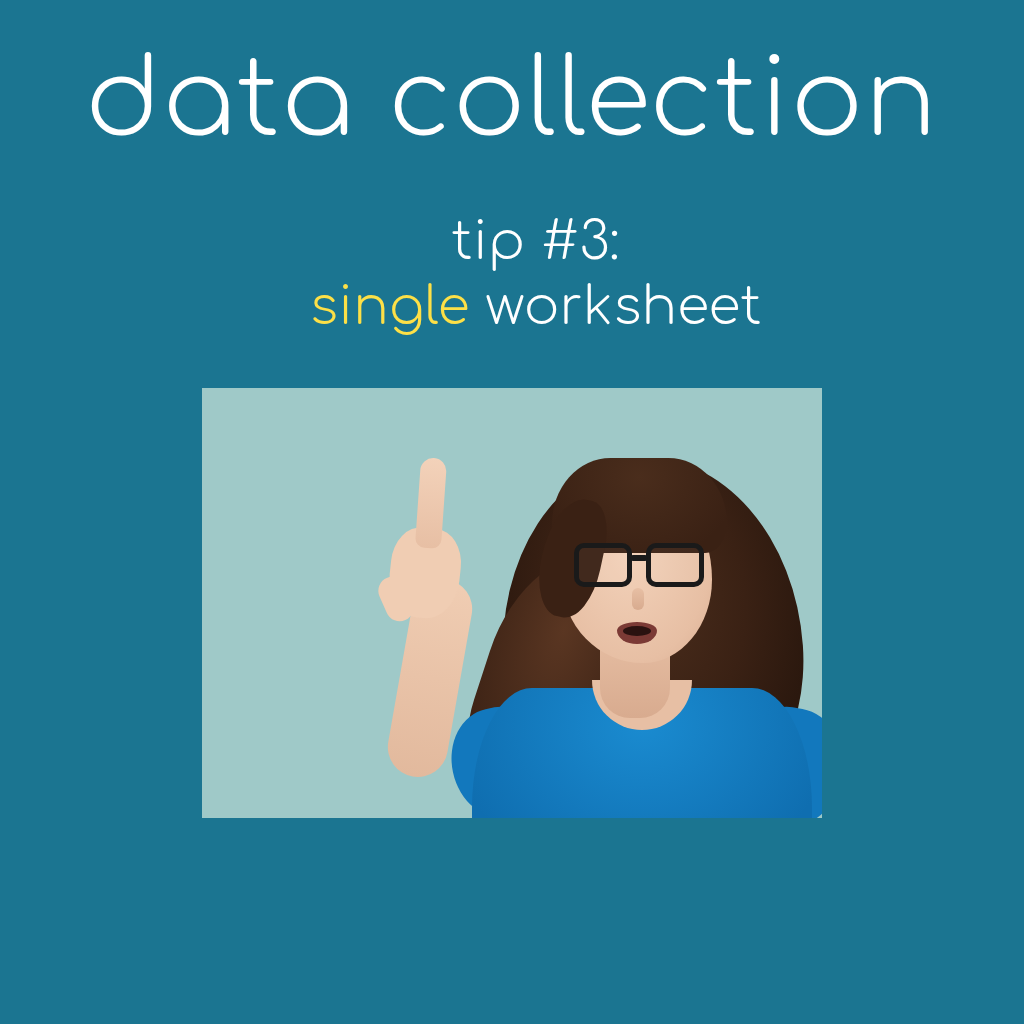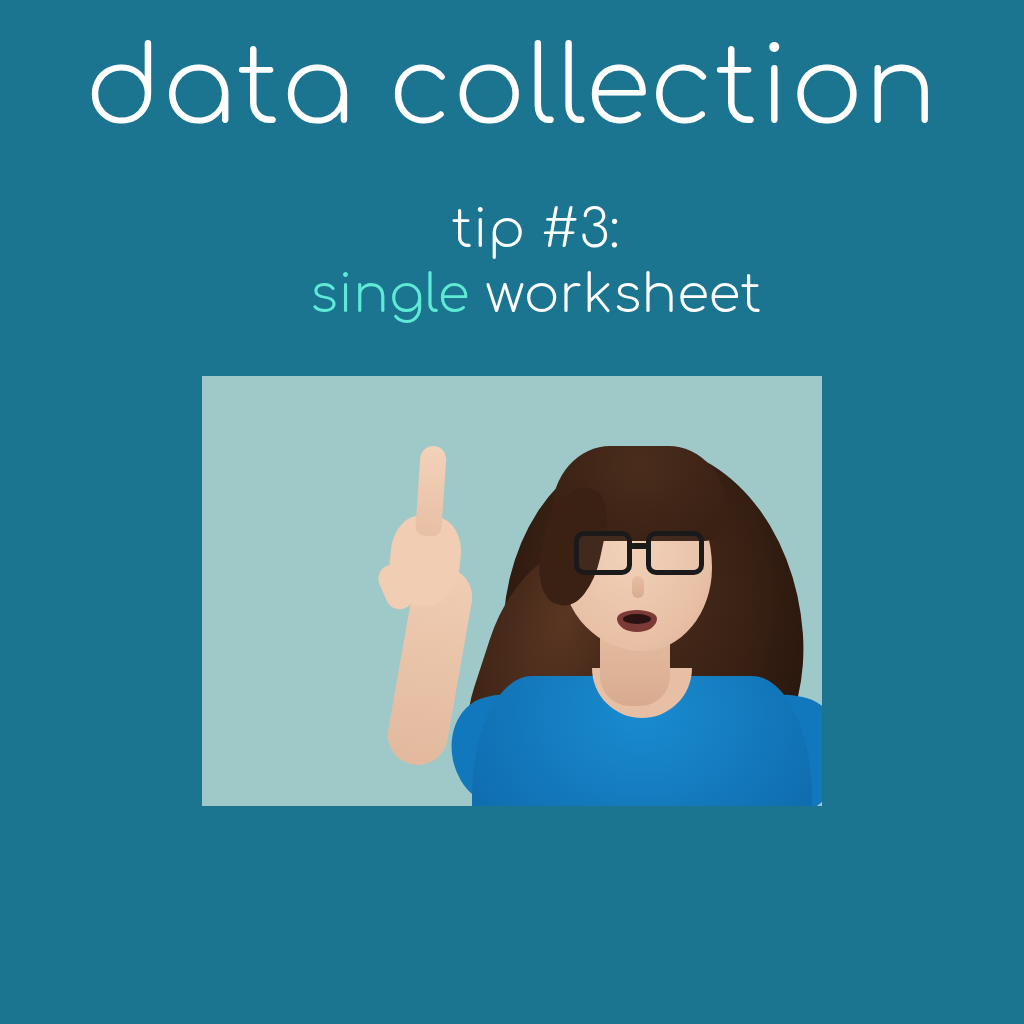--- a/index.html
+++ b/index.html
@@ -9,35 +9,35 @@
     font-family: "Comfortaa", "Quicksand", "Arial Rounded MT Bold", "Helvetica Neue", Arial, sans-serif;
     color: #ffffff;
     display: flex;
     flex-direction: column;
     align-items: center;
   }
   .title {
     font-size: 106px;
     font-weight: 300;
     letter-spacing: 2px;
-    margin-top: 36px;
+    margin-top: 48px;
     text-align: center;
     line-height: 1;
   }
   .tip-block {
     margin-top: 56px;
     text-align: center;
     font-size: 52px;
     font-weight: 300;
     line-height: 1.25;
     letter-spacing: 0.5px;
     margin-left: 48px;
   }
   .tip-line { display: block; }
-  .accent { color: #5eead4; }
+  .accent { color: #fde047; }
   .photo-wrap {
     margin-top: 48px;
     width: 620px;
     height: 430px;
     background: #9fc9c8;
     position: relative;
     overflow: hidden;
   }
   
   .hair-back {

